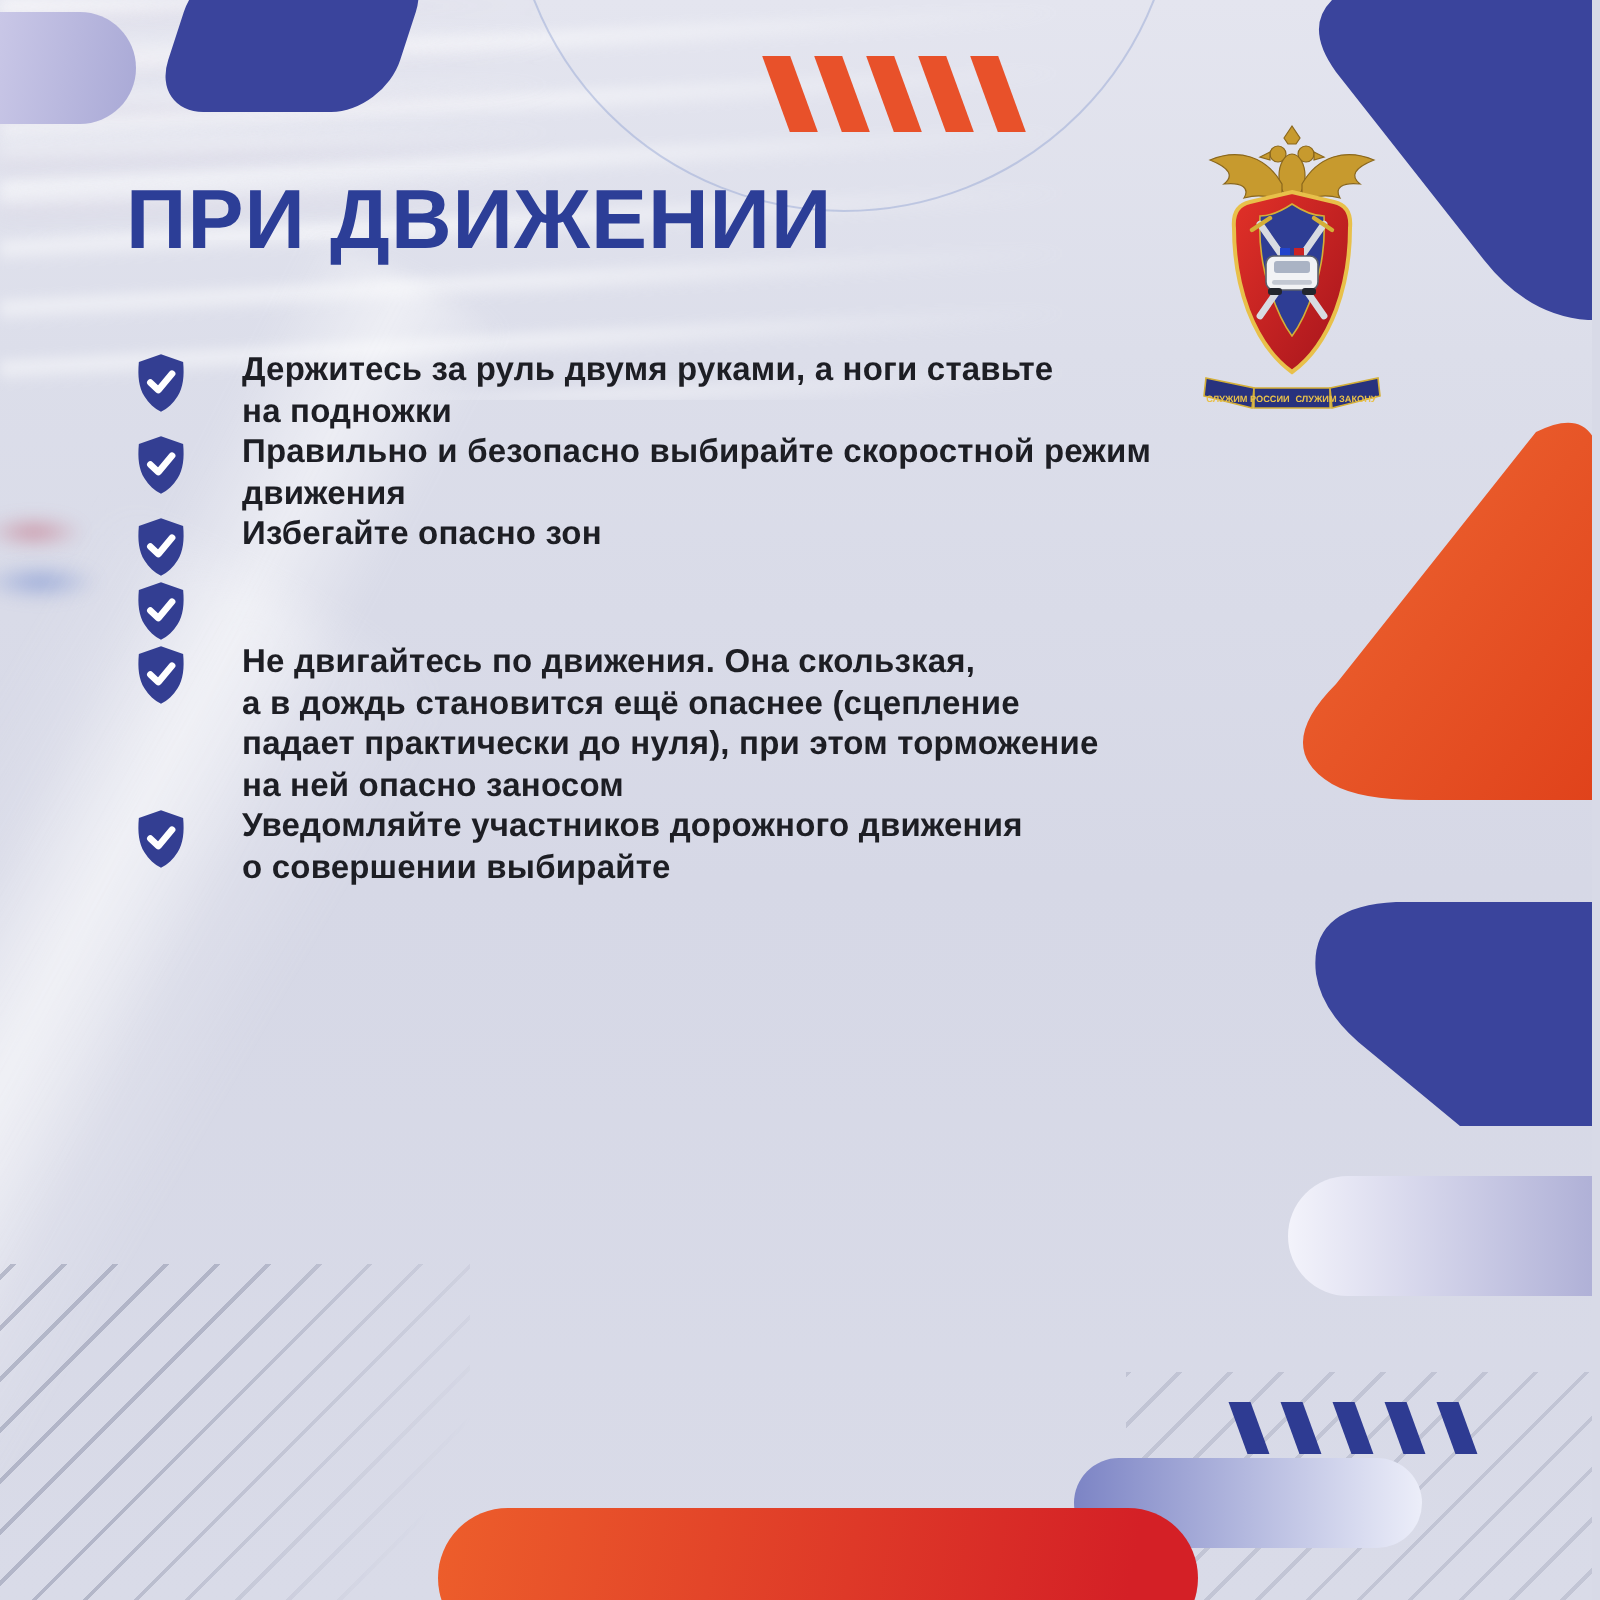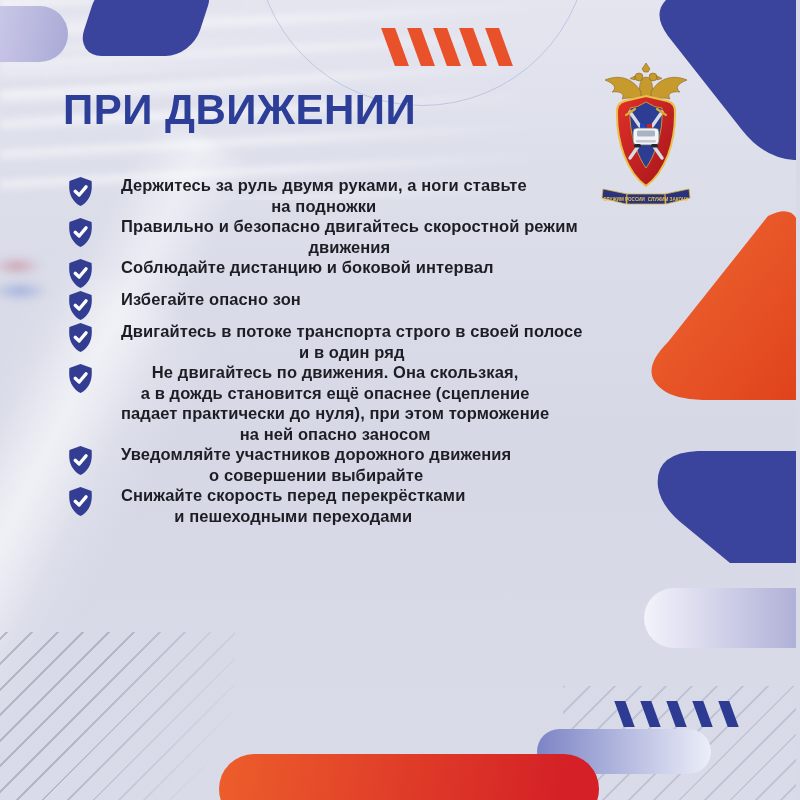--- a/index.html
+++ b/index.html
@@ -1,20 +1,19 @@
 <!DOCTYPE html>
 <html lang="ru"><head>
 <meta charset="utf-8">
 <style>
   html,body{margin:0;padding:0;background:#d8dae7;}
   .poster{
     position:relative;width:796px;height:800px;overflow:hidden;
     font-family:"Liberation Sans","DejaVu Sans",sans-serif;
     background:linear-gradient(180deg,#e4e5ef 0%,#dcdeea 22%,#d6d8e6 55%,#d9dbe8 100%);
-    text-align:center;
   }
   .layer{position:absolute;}
   
   .streaks-top{
     left:0;top:108;width:560px;height:200px;
     background:repeating-linear-gradient(177deg,rgba(255,255,255,.85) 0 5px,rgba(214,217,230,0) 12px 30px);
     filter:blur(3px);opacity:.55;
     -webkit-mask-image:linear-gradient(90deg,#000 50%,transparent 96%);
             mask-image:linear-gradient(90deg,#000 50%,transparent 96%);
   }
@@ -209,66 +208,49 @@
           <polyline points="7.2,13.8 10.8,17.2 17,9.8" fill="none" stroke="#ffffff" stroke-width="3" stroke-linecap="round" stroke-linejoin="round"></polyline>
         </svg>
       <p class="item-text">Держитесь за руль двумя руками, а ноги ставьте
 на подножки</p>
     </li>
     <li>
       <svg class="bullet" width="27" height="31" viewBox="0 0 24 28">
           <path d="M12 1 L22 4.5 C22.6 11 22 16 19.5 20 C17.5 23.3 15 25.6 12 27 C9 25.6 6.5 23.3 4.5 20 C2 16 1.4 11 2 4.5 Z" fill="#333e92"></path>
           <polyline points="7.2,13.8 10.8,17.2 17,9.8" fill="none" stroke="#ffffff" stroke-width="3" stroke-linecap="round" stroke-linejoin="round"></polyline>
         </svg>
-      <p class="item-text">Правильно и безопасно двигайтесь скоростной режим
+      <p class="item-text">Правильно и безопасно выбирайте скоростной режим
 движения</p>
     </li>
     <li>
       <svg class="bullet" width="27" height="31" viewBox="0 0 24 28">
           <path d="M12 1 L22 4.5 C22.6 11 22 16 19.5 20 C17.5 23.3 15 25.6 12 27 C9 25.6 6.5 23.3 4.5 20 C2 16 1.4 11 2 4.5 Z" fill="#333e92"></path>
           <polyline points="7.2,13.8 10.8,17.2 17,9.8" fill="none" stroke="#ffffff" stroke-width="3" stroke-linecap="round" stroke-linejoin="round"></polyline>
         </svg>
-      <p class="item-text">Соблюдайте дистанцию и боковой интервал</p>
-    </li>
-    <li>
-      <svg class="bullet" width="27" height="31" viewBox="0 0 24 28">
-          <path d="M12 1 L22 4.5 C22.6 11 22 16 19.5 20 C17.5 23.3 15 25.6 12 27 C9 25.6 6.5 23.3 4.5 20 C2 16 1.4 11 2 4.5 Z" fill="#333e92"></path>
-          <polyline points="7.2,13.8 10.8,17.2 17,9.8" fill="none" stroke="#ffffff" stroke-width="3" stroke-linecap="round" stroke-linejoin="round"></polyline>
-        </svg>
       <p class="item-text">Избегайте опасно зон</p>
     </li>
     <li>
       <svg class="bullet" width="27" height="31" viewBox="0 0 24 28">
           <path d="M12 1 L22 4.5 C22.6 11 22 16 19.5 20 C17.5 23.3 15 25.6 12 27 C9 25.6 6.5 23.3 4.5 20 C2 16 1.4 11 2 4.5 Z" fill="#333e92"></path>
           <polyline points="7.2,13.8 10.8,17.2 17,9.8" fill="none" stroke="#ffffff" stroke-width="3" stroke-linecap="round" stroke-linejoin="round"></polyline>
         </svg>
-      <p class="item-text">Двигайтесь в потоке транспорта строго в своей полосе
-и в один ряд</p>
     </li>
     <li>
       <svg class="bullet" width="27" height="31" viewBox="0 0 24 28">
           <path d="M12 1 L22 4.5 C22.6 11 22 16 19.5 20 C17.5 23.3 15 25.6 12 27 C9 25.6 6.5 23.3 4.5 20 C2 16 1.4 11 2 4.5 Z" fill="#333e92"></path>
           <polyline points="7.2,13.8 10.8,17.2 17,9.8" fill="none" stroke="#ffffff" stroke-width="3" stroke-linecap="round" stroke-linejoin="round"></polyline>
         </svg>
       <p class="item-text">Не двигайтесь по движения. Она скользкая,
 а в дождь становится ещё опаснее (сцепление
 падает практически до нуля), при этом торможение
 на ней опасно заносом</p>
     </li>
     <li>
       <svg class="bullet" width="27" height="31" viewBox="0 0 24 28">
           <path d="M12 1 L22 4.5 C22.6 11 22 16 19.5 20 C17.5 23.3 15 25.6 12 27 C9 25.6 6.5 23.3 4.5 20 C2 16 1.4 11 2 4.5 Z" fill="#333e92"></path>
           <polyline points="7.2,13.8 10.8,17.2 17,9.8" fill="none" stroke="#ffffff" stroke-width="3" stroke-linecap="round" stroke-linejoin="round"></polyline>
         </svg>
       <p class="item-text">Уведомляйте участников дорожного движения
 о совершении выбирайте</p>
     </li>
-    <li>
-      <svg class="bullet" width="27" height="31" viewBox="0 0 24 28">
-          <path d="M12 1 L22 4.5 C22.6 11 22 16 19.5 20 C17.5 23.3 15 25.6 12 27 C9 25.6 6.5 23.3 4.5 20 C2 16 1.4 11 2 4.5 Z" fill="#333e92"></path>
-          <polyline points="7.2,13.8 10.8,17.2 17,9.8" fill="none" stroke="#ffffff" stroke-width="3" stroke-linecap="round" stroke-linejoin="round"></polyline>
-        </svg>
-      <p class="item-text">Снижайте скорость перед перекрёстками
-и пешеходными переходами</p>
-    </li>
   </ul>
 
 </div>
 
 </body></html>

